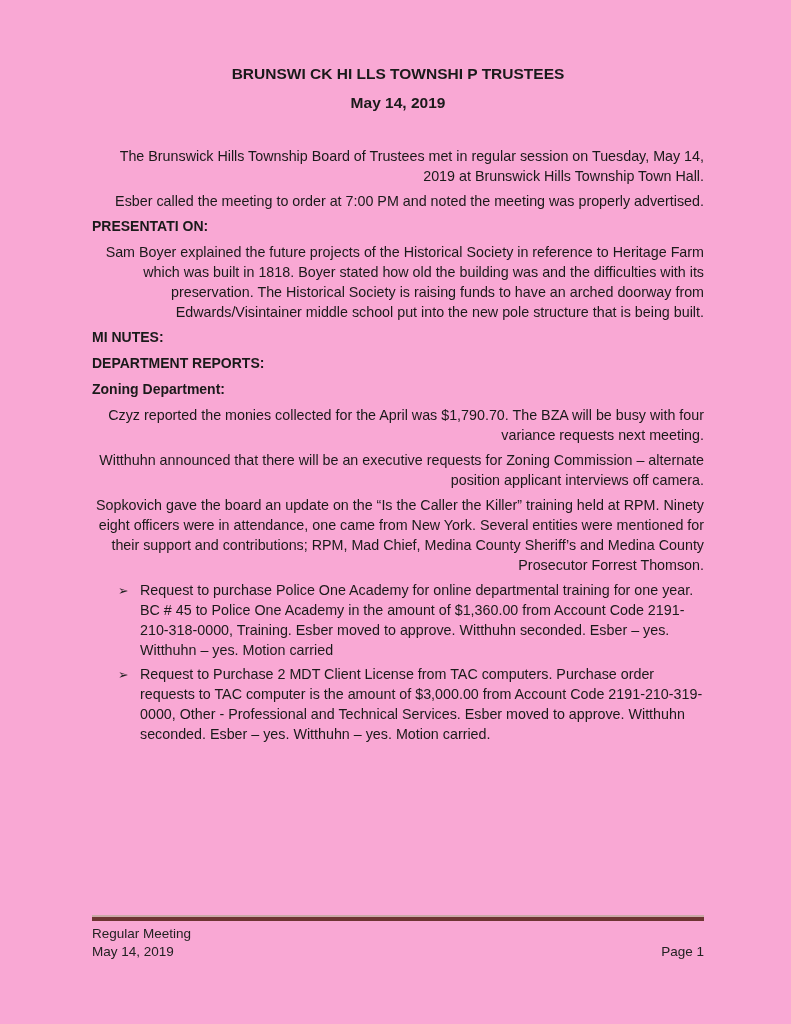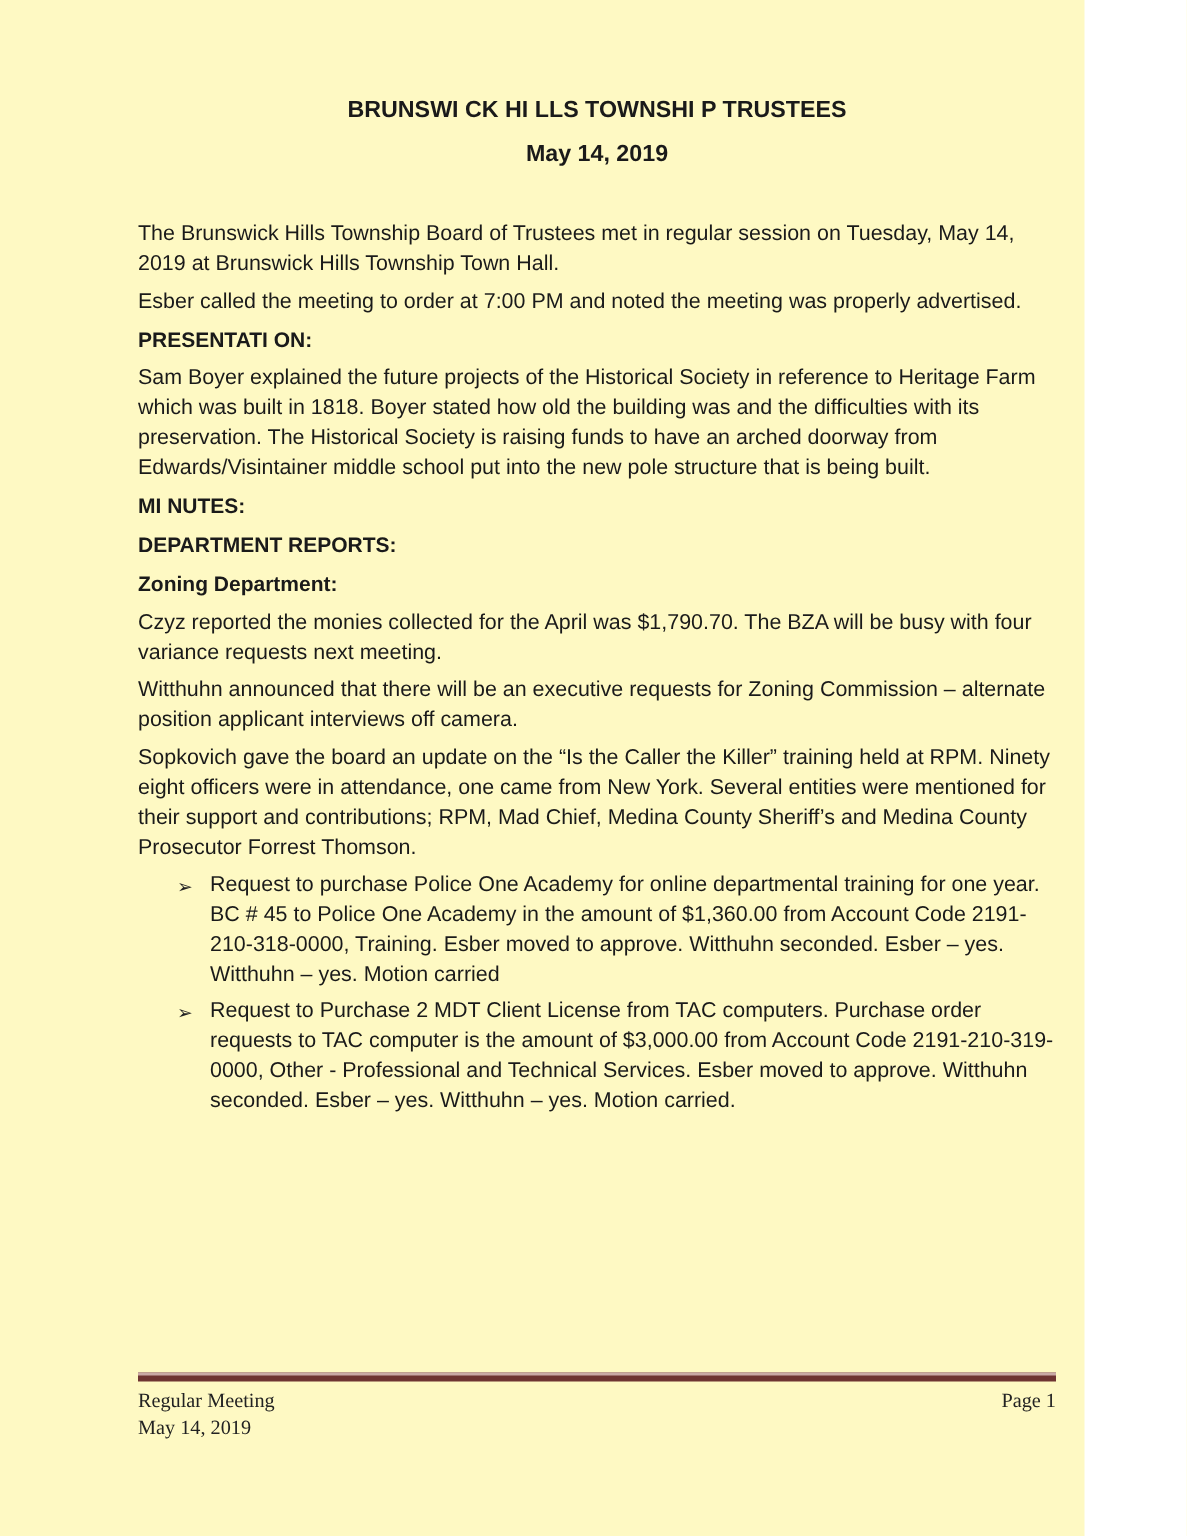--- a/index.html
+++ b/index.html
@@ -1,21 +1,21 @@
 <!DOCTYPE html>
 <html><head>
 <meta charset="utf-8">
 <style>
   * { margin: 0; padding: 0; box-sizing: border-box; }
   html, body { background: #ffffff; }
   .page {
     position: relative;
-    width: 723px;
+    width: 791px;
     height: 1024px;
-    background: #fef9c3;
+    background: #f9a8d4;
     font-family: "Liberation Sans", sans-serif;
     color: #1a1a1a;
     overflow: hidden;
   }
   .content {
     position: absolute;
     left: 92px;
     top: 64px;
     width: 612px;
   }
@@ -25,20 +25,21 @@
     font-size: 15.5px;
     line-height: 20px;
     margin-bottom: 33px;
   }
   .doc-title .tline { margin-bottom: 8.5px; }
   .doc-title .tline:last-child { margin-bottom: 0; }
   .body-text { font-size: 14.3px; line-height: 20px; }
   .body-text p {
     margin: 0 0 5px 0;
     white-space: pre-wrap;
+    text-align: right;
   }
   .heading {
     font-weight: bold;
     font-size: 14px;
     line-height: 20px;
     margin: 0 0 6px 0;
   }
   ul.bullets { list-style: none; margin: 0; padding: 0; }
   ul.bullets li {
     position: relative;
@@ -60,22 +61,23 @@
     top: 915px;
   }
   .footer-rule {
     height: 6px;
     background: #6e3432;
     border-top: 2px solid #c9a9a6;
   }
   .footer-row {
     display: flex;
     justify-content: space-between;
+    align-items: flex-end;
     margin-top: 4px;
-    font-family: Liberation Serif, serif;
+    font-family: Liberation Sans, sans-serif;
     font-size: 13.5px;
     line-height: 17.5px;
     color: #222222;
   }
 </style>
 </head>
 <body>
 
 <div class="page">
 

